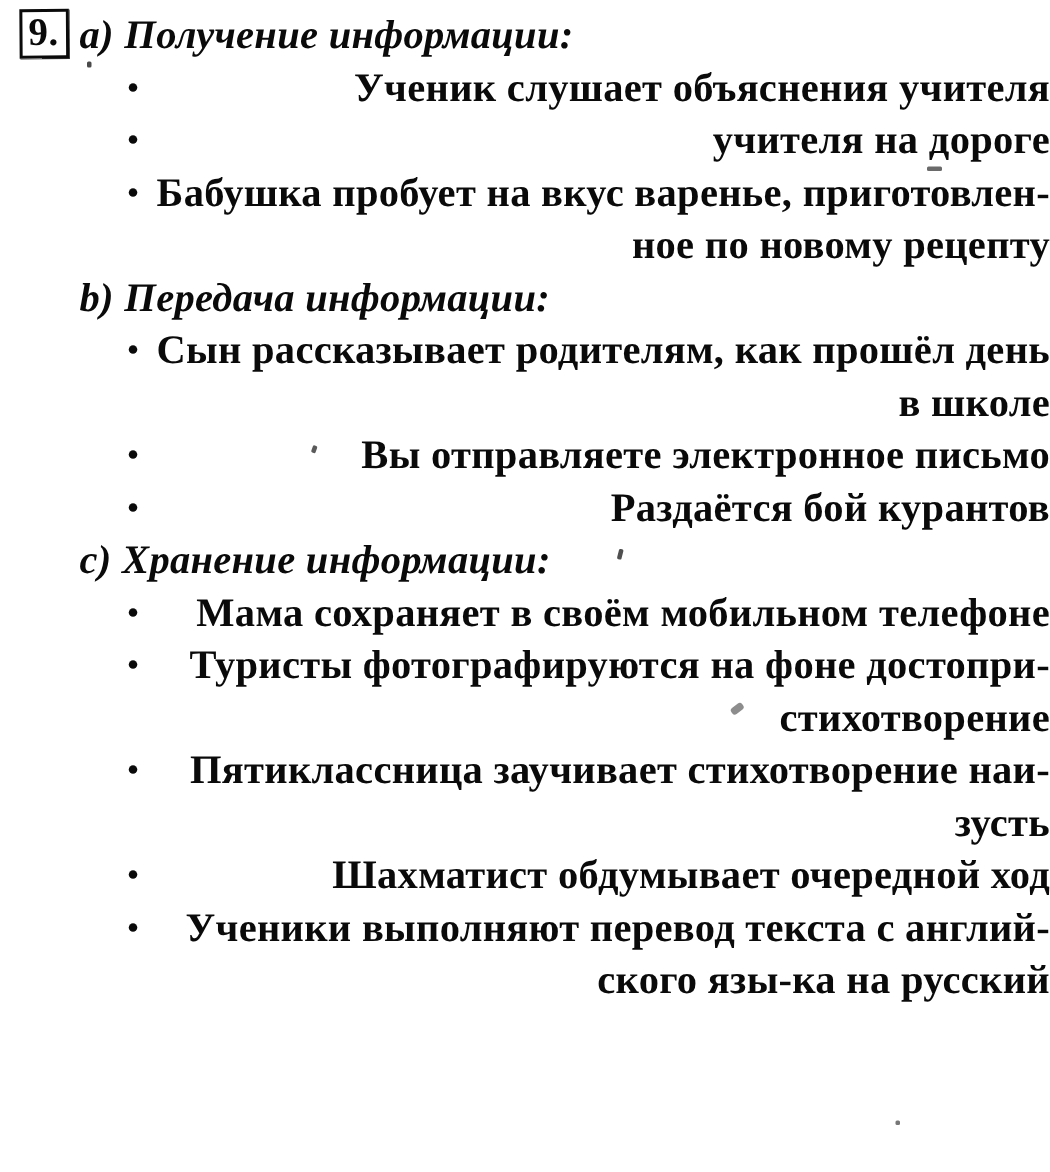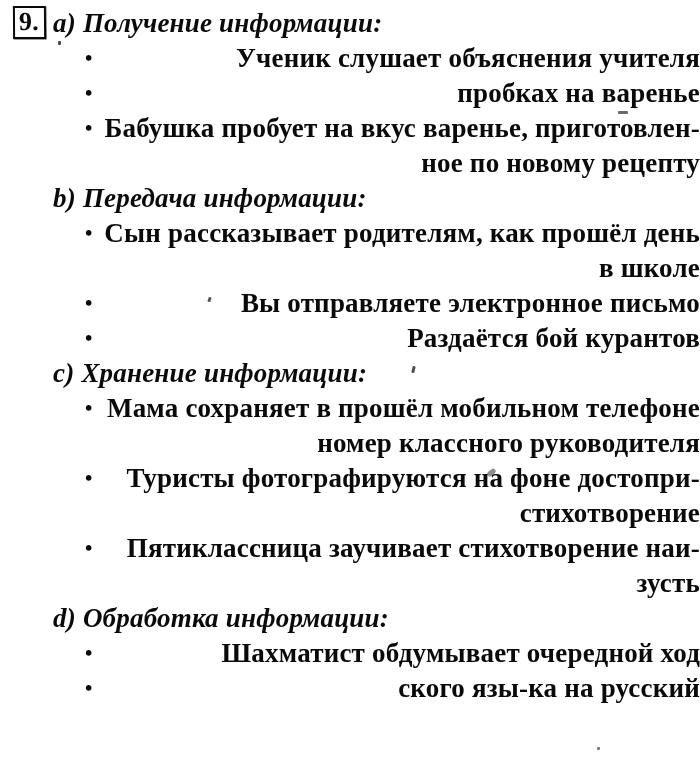--- a/index.html
+++ b/index.html
@@ -66,21 +66,21 @@
     </div>
     <div class="bullet-row">
       <span class="bullet-marker">•</span>
       <div class="bullet-lines">
         <div class="bullet-line">Ученик слушает объяснения учителя</div>
       </div>
     </div>
     <div class="bullet-row">
       <span class="bullet-marker">•</span>
       <div class="bullet-lines">
-        <div class="bullet-line">пробках на варенье</div>
+        <div class="bullet-line">учителя на дороге</div>
       </div>
     </div>
     <div class="bullet-row">
       <span class="bullet-marker">•</span>
       <div class="bullet-lines">
         <div class="bullet-line">Бабушка пробует на вкус варенье, приготовлен-</div>
         <div class="bullet-line">ное по новому рецепту</div>
       </div>
     </div>
   </div>
@@ -110,53 +110,50 @@
     </div>
   </div>
 
   <div class="section">
     <div class="section-header">
       <span class="section-letter">c)</span><span>Хранение информации:</span>
     </div>
     <div class="bullet-row">
       <span class="bullet-marker">•</span>
       <div class="bullet-lines">
-        <div class="bullet-line">Мама сохраняет в прошёл мобильном телефоне</div>
-        <div class="bullet-line">номер классного руководителя</div>
+        <div class="bullet-line">Мама сохраняет в своём мобильном телефоне</div>
       </div>
     </div>
     <div class="bullet-row">
       <span class="bullet-marker">•</span>
       <div class="bullet-lines">
         <div class="bullet-line">Туристы фотографируются на фоне достопри-</div>
         <div class="bullet-line">стихотворение</div>
       </div>
     </div>
     <div class="bullet-row">
       <span class="bullet-marker">•</span>
       <div class="bullet-lines">
         <div class="bullet-line">Пятиклассница заучивает стихотворение наи-</div>
         <div class="bullet-line">зусть</div>
       </div>
     </div>
   </div>
 
   <div class="section">
-    <div class="section-header">
-      <span class="section-letter">d)</span><span>Обработка информации:</span>
-    </div>
     <div class="bullet-row">
       <span class="bullet-marker">•</span>
       <div class="bullet-lines">
         <div class="bullet-line">Шахматист обдумывает очередной ход</div>
       </div>
     </div>
     <div class="bullet-row">
       <span class="bullet-marker">•</span>
       <div class="bullet-lines">
+        <div class="bullet-line">Ученики выполняют перевод текста с англий-</div>
         <div class="bullet-line">ского язы-ка на русский</div>
       </div>
     </div>
   </div>
 
   <div class="scan-artifact a1"></div>
   <div class="scan-artifact a2"></div>
   <div class="scan-artifact a3"></div>
   <div class="scan-artifact a4"></div>
   <div class="scan-artifact a5"></div>

